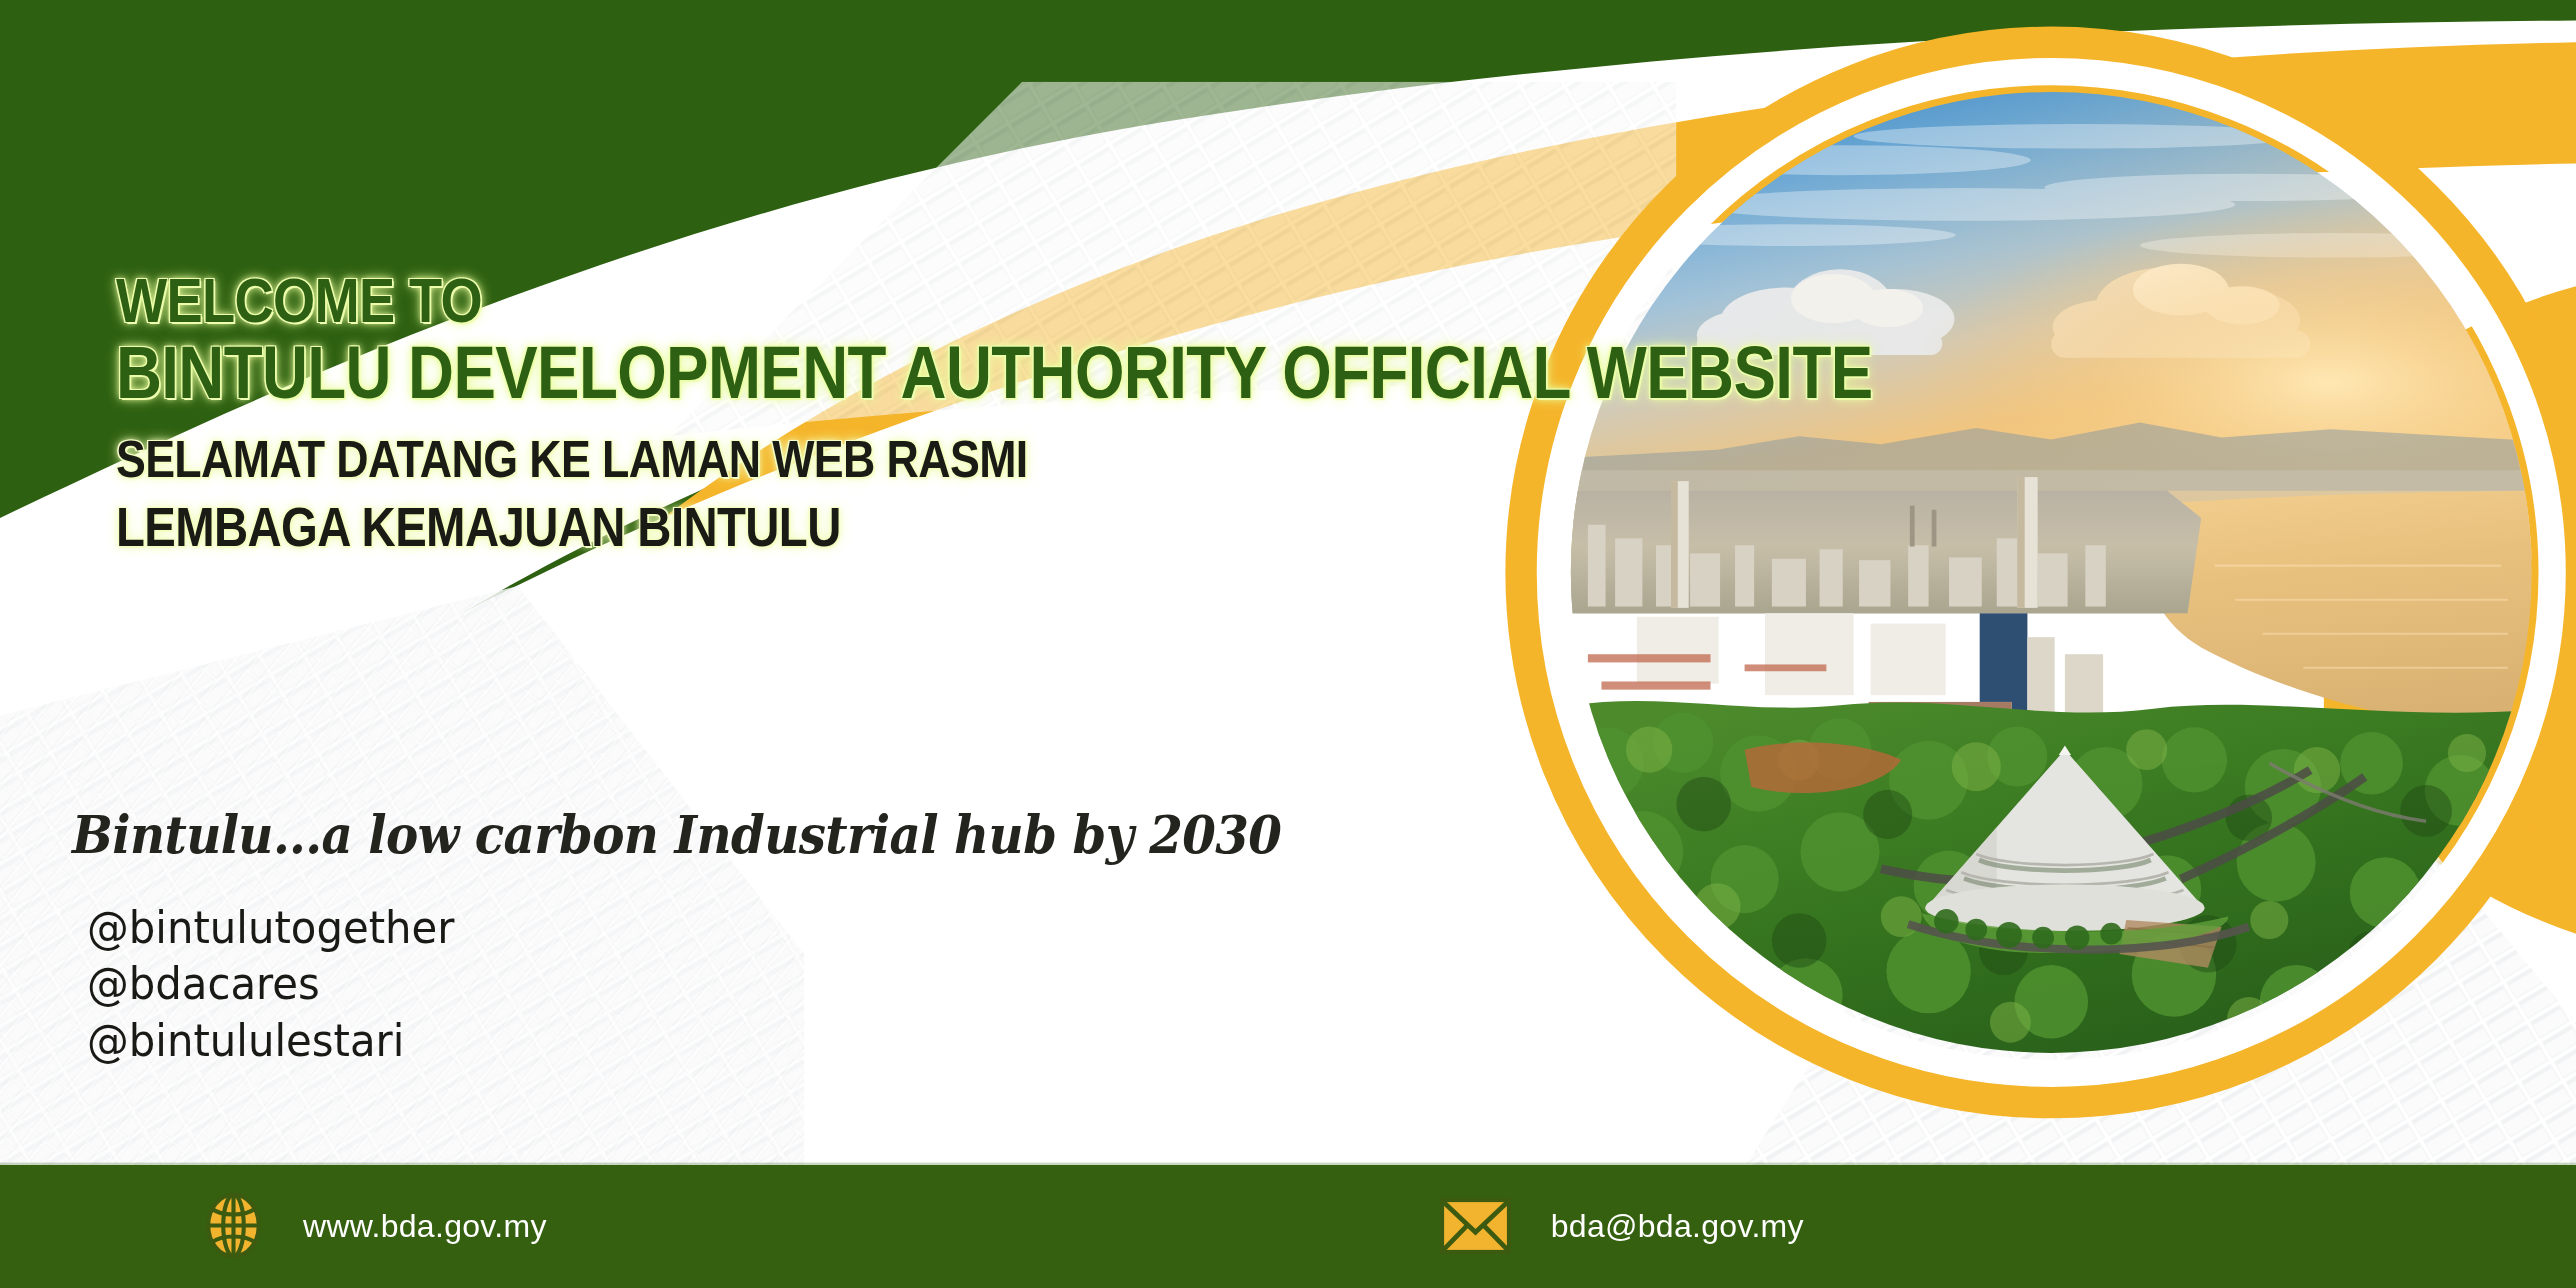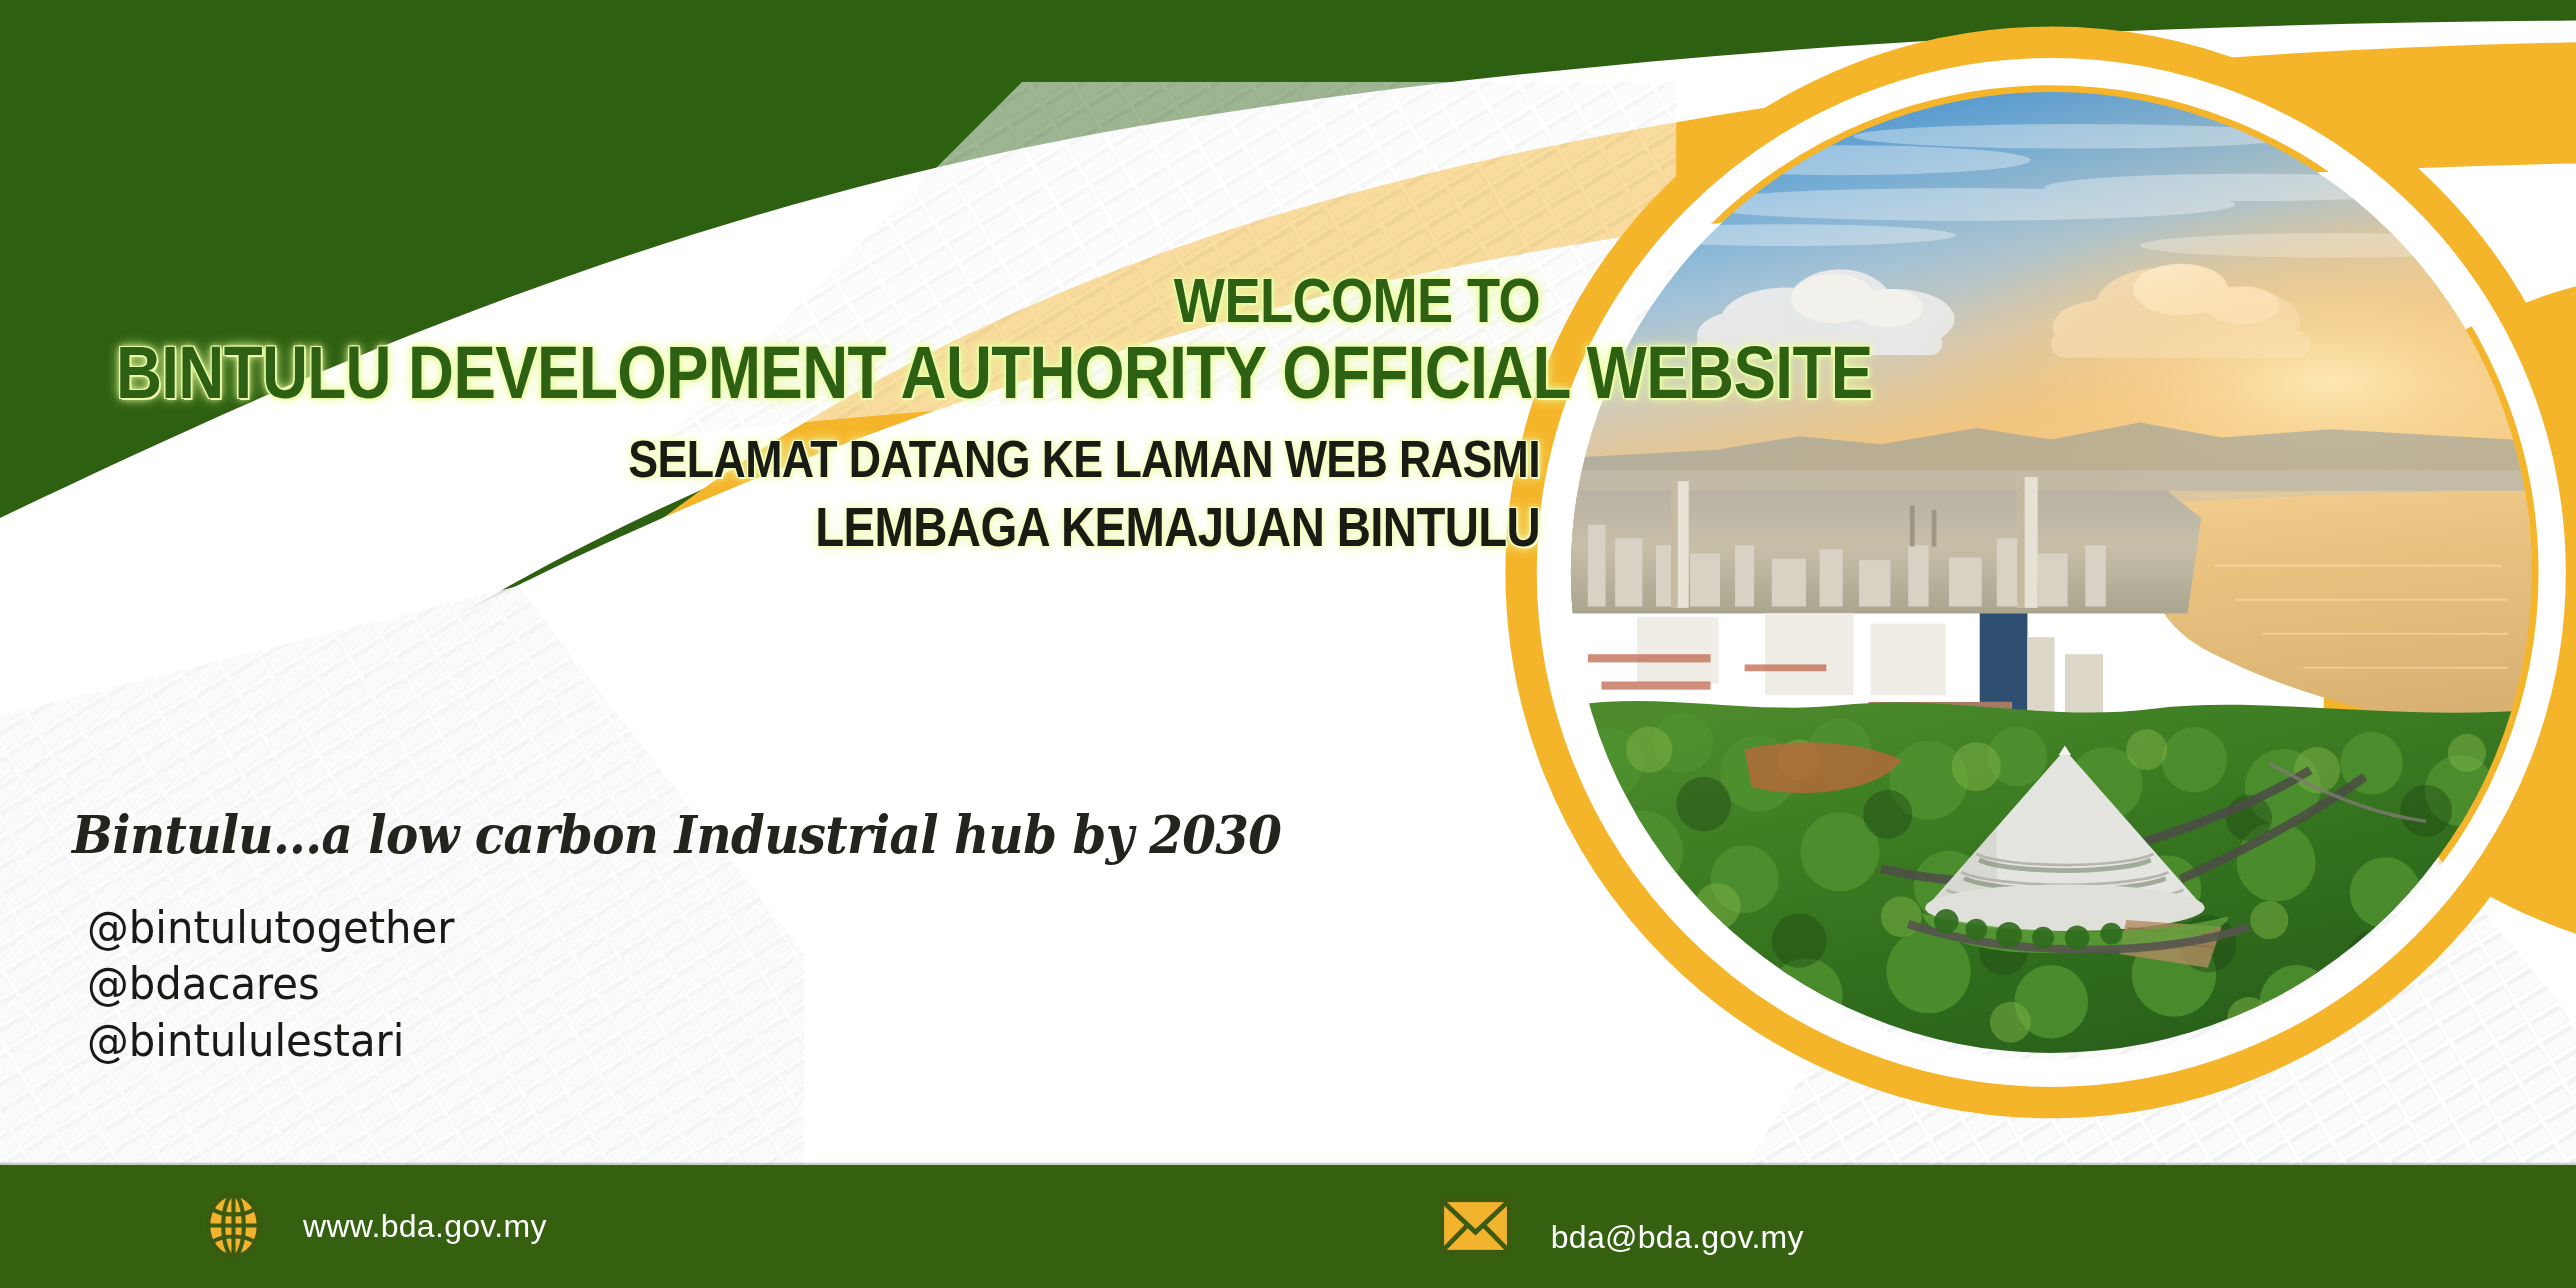--- a/index.html
+++ b/index.html
@@ -31,21 +31,21 @@
     top:0;
     width:1656px;
     height:1165px;
     pointer-events:none;
   }
 
   .headline-wrap{
     position:absolute;
     left:0; right:0;
     top:269px;
-    text-align:right;
+    text-align:left;
   }
 
   .hl{
     margin:0;
     font-family:"Liberation Sans Narrow","Liberation Sans", sans-serif;
     font-weight:bold;
     letter-spacing:-0.7px;
     line-height:1.0;
     transform:scaleX(0.86);
     transform-origin:center;
@@ -120,21 +120,21 @@
     background:#346010;
     display:flex;
     align-items:center;
   }
   .footer-item{
     display:flex;
     align-items:center;
     gap:40px;
   }
   #footer-web{ margin-left:204px; }
-  #footer-mail{ margin-left:893px;align-items:flex-end; }
+  #footer-mail{ margin-left:893px; }
 
   .footer-text{
     color:#FFFFFF;
     font-size:32px;
     font-family:"Liberation Sans", sans-serif;
     letter-spacing:0.3px;
     white-space:nowrap;
   }
   .ficon{ display:block; }
 </style>

